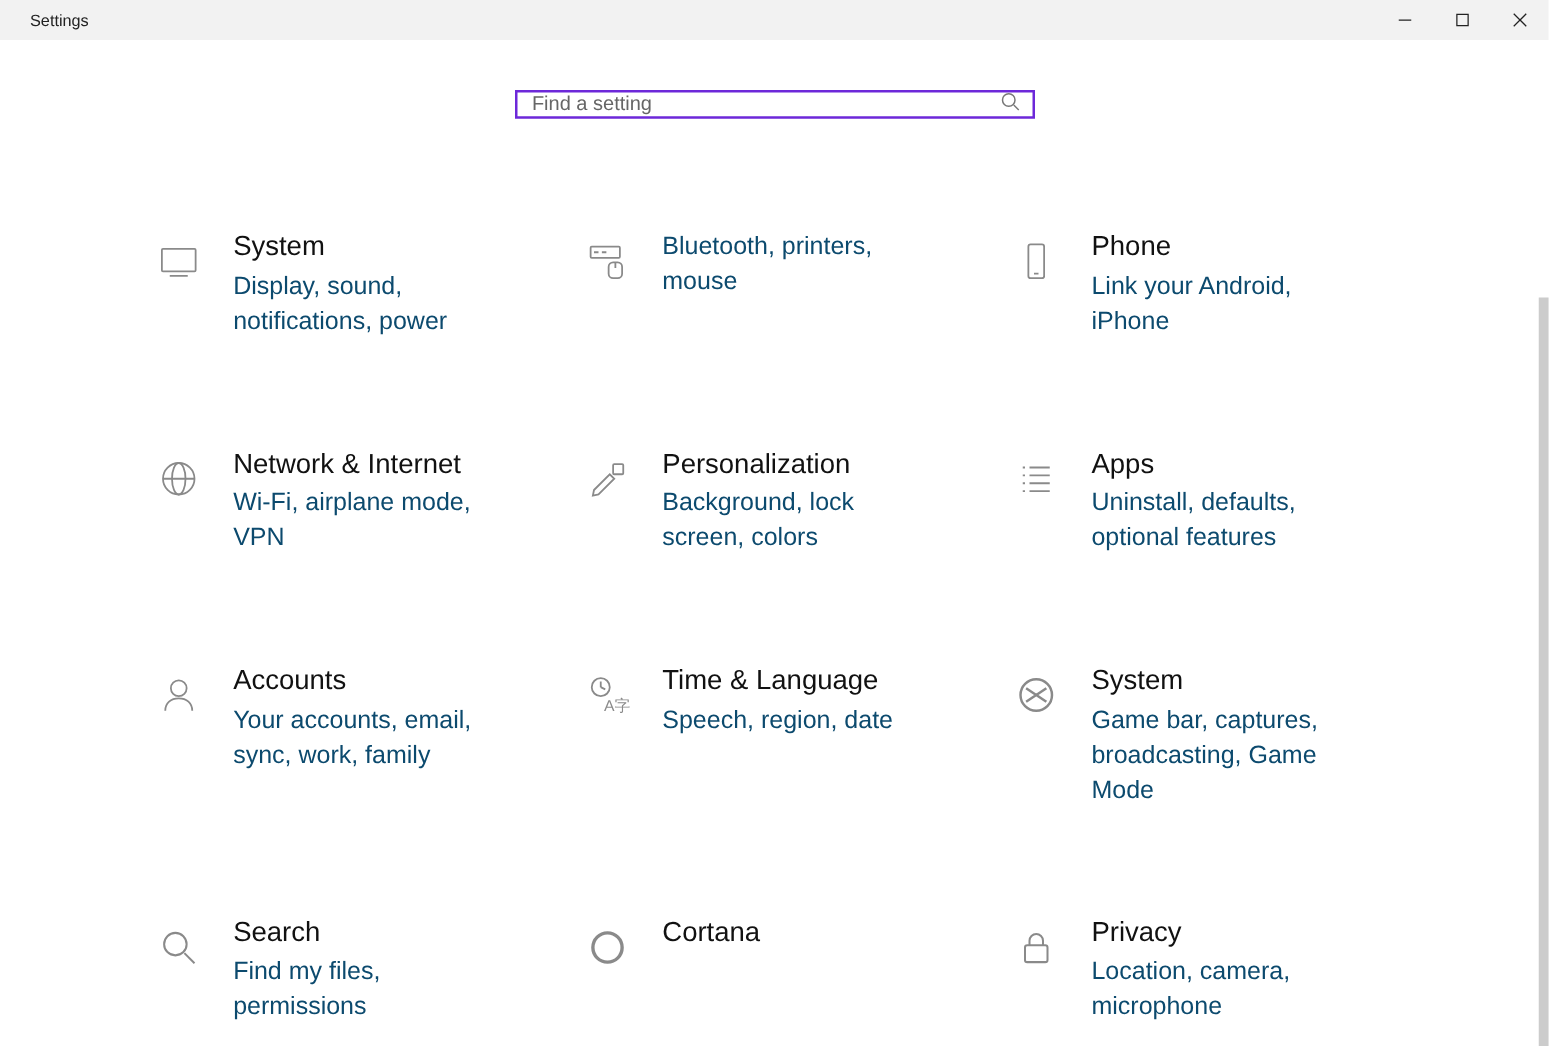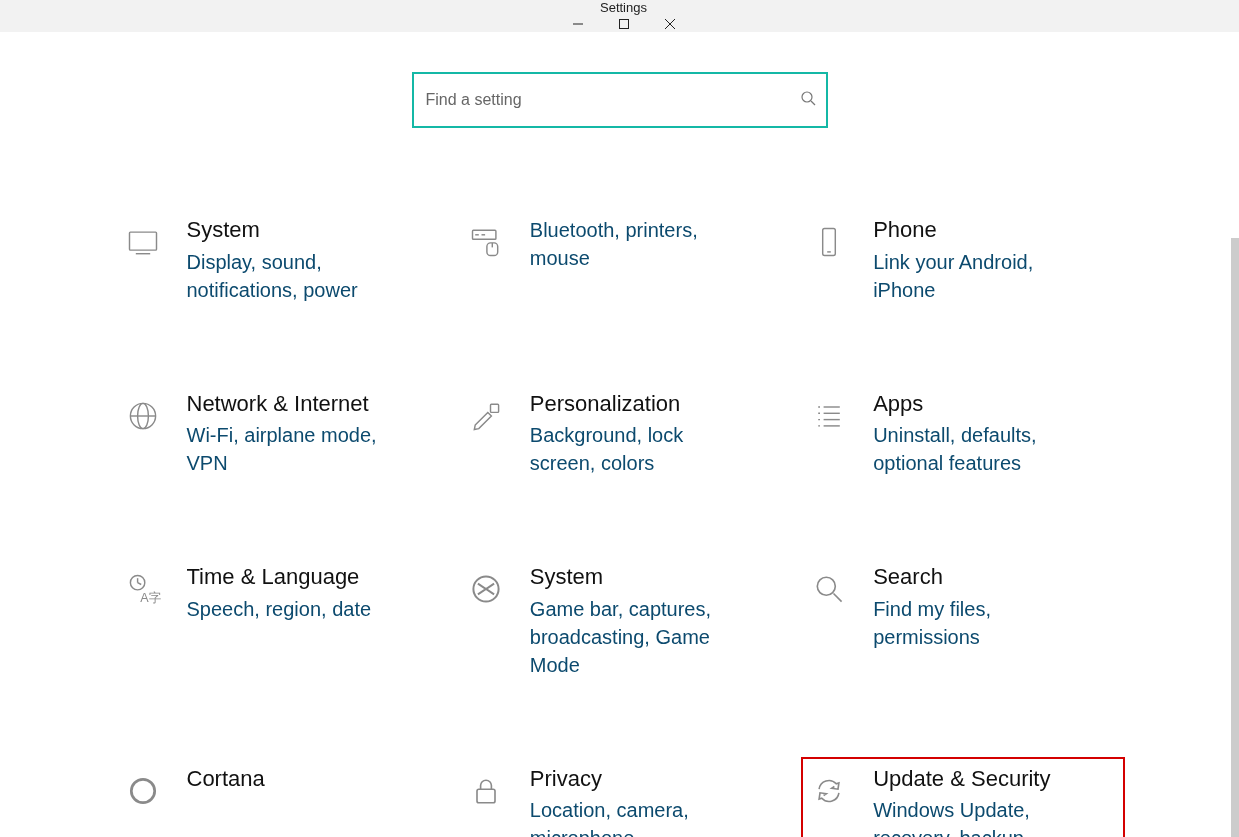--- a/index.html
+++ b/index.html
@@ -10,22 +10,21 @@
     height: 837px;
     overflow: hidden;
     position: relative;
   }
   .titlebar {
     height: 32px;
     background: #f2f2f2;
     display: flex;
     align-items: center;
     justify-content: space-between;
-    padding-left: 8px;
-    flex-direction: column;
+    padding-left: 24px;
   }
   .titlebar .title { font-size: 13px; color: #222; }
   .win-controls { display: flex; height: 100%; }
   .win-btn {
     width: 46px;
     display: flex;
     align-items: center;
     justify-content: center;
     color: #222;
   }
@@ -36,22 +35,22 @@
     height: calc(100% - 32px);
   }
 
   .search-wrap {
     margin: 40px auto 0;
     width: 416px;
   }
   .search-box {
     display: flex;
     align-items: center;
-    border: 2px solid #14b8a6;
-    height: 56px;
+    border: 2px solid #6d28d9;
+    height: 23px;
     padding: 0 10px 0 12px;
   }
   .search-box input {
     flex: 1;
     border: none;
     outline: none;
     font-size: 16px;
     color: #555;
     background: transparent;
   }
@@ -219,20 +218,32 @@
             <line x1="8" y1="31" x2="10" y2="31"></line>
             <line x1="14" y1="31" x2="32" y2="31"></line>
           </svg>
       </div>
       <div class="txt">
         <div class="ttl">Apps</div>
         <div class="sub">Uninstall, defaults, optional features</div>
       </div>
     </div>
 
+    <div class="tile">
+      <div class="icon">
+        <svg viewBox="0 0 40 40" fill="none" stroke="currentColor" stroke-width="1.6">
+            <circle cx="20" cy="14" r="7"></circle>
+            <path d="M8 34c0-7 5-11 12-11s12 4 12 11"></path>
+          </svg>
+      </div>
+      <div class="txt">
+        <div class="ttl">Accounts</div>
+        <div class="sub">Your accounts, email, sync, work, family</div>
+      </div>
+    </div>
 
     <div class="tile">
       <div class="icon">
         <svg viewBox="0 0 40 40" fill="none" stroke="currentColor" stroke-width="1.6">
             <circle cx="14" cy="13" r="8"></circle>
             <line x1="14" y1="8" x2="14" y2="13"></line>
             <line x1="14" y1="13" x2="18" y2="15"></line>
             <text x="17" y="34" font-size="14" fill="currentColor" stroke="none">A字</text>
           </svg>
       </div>

